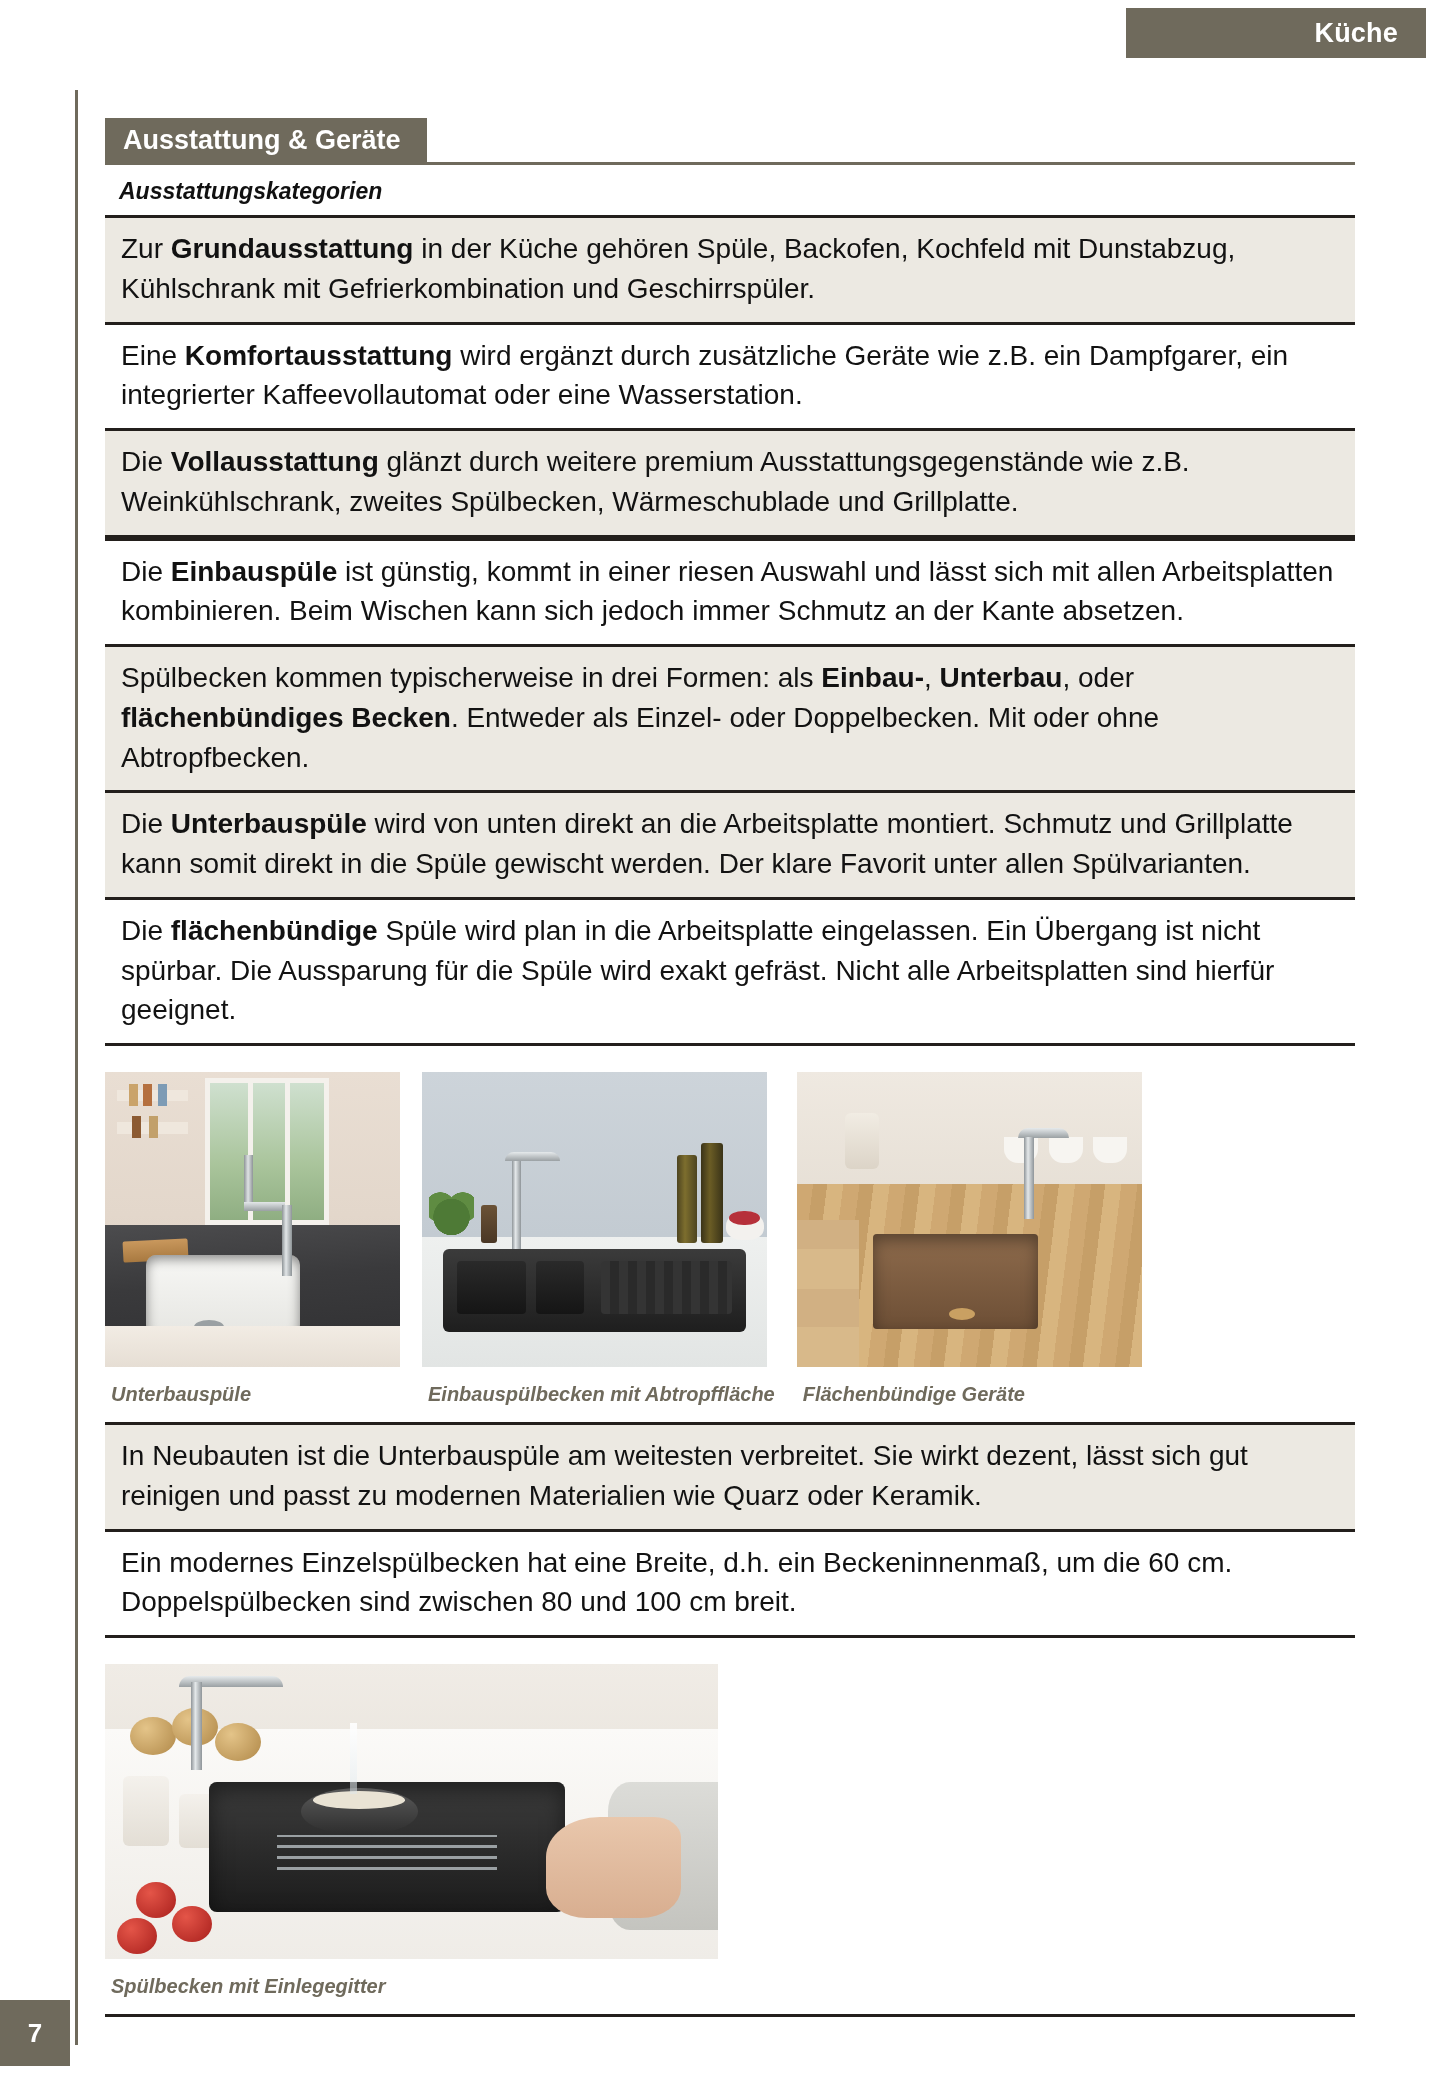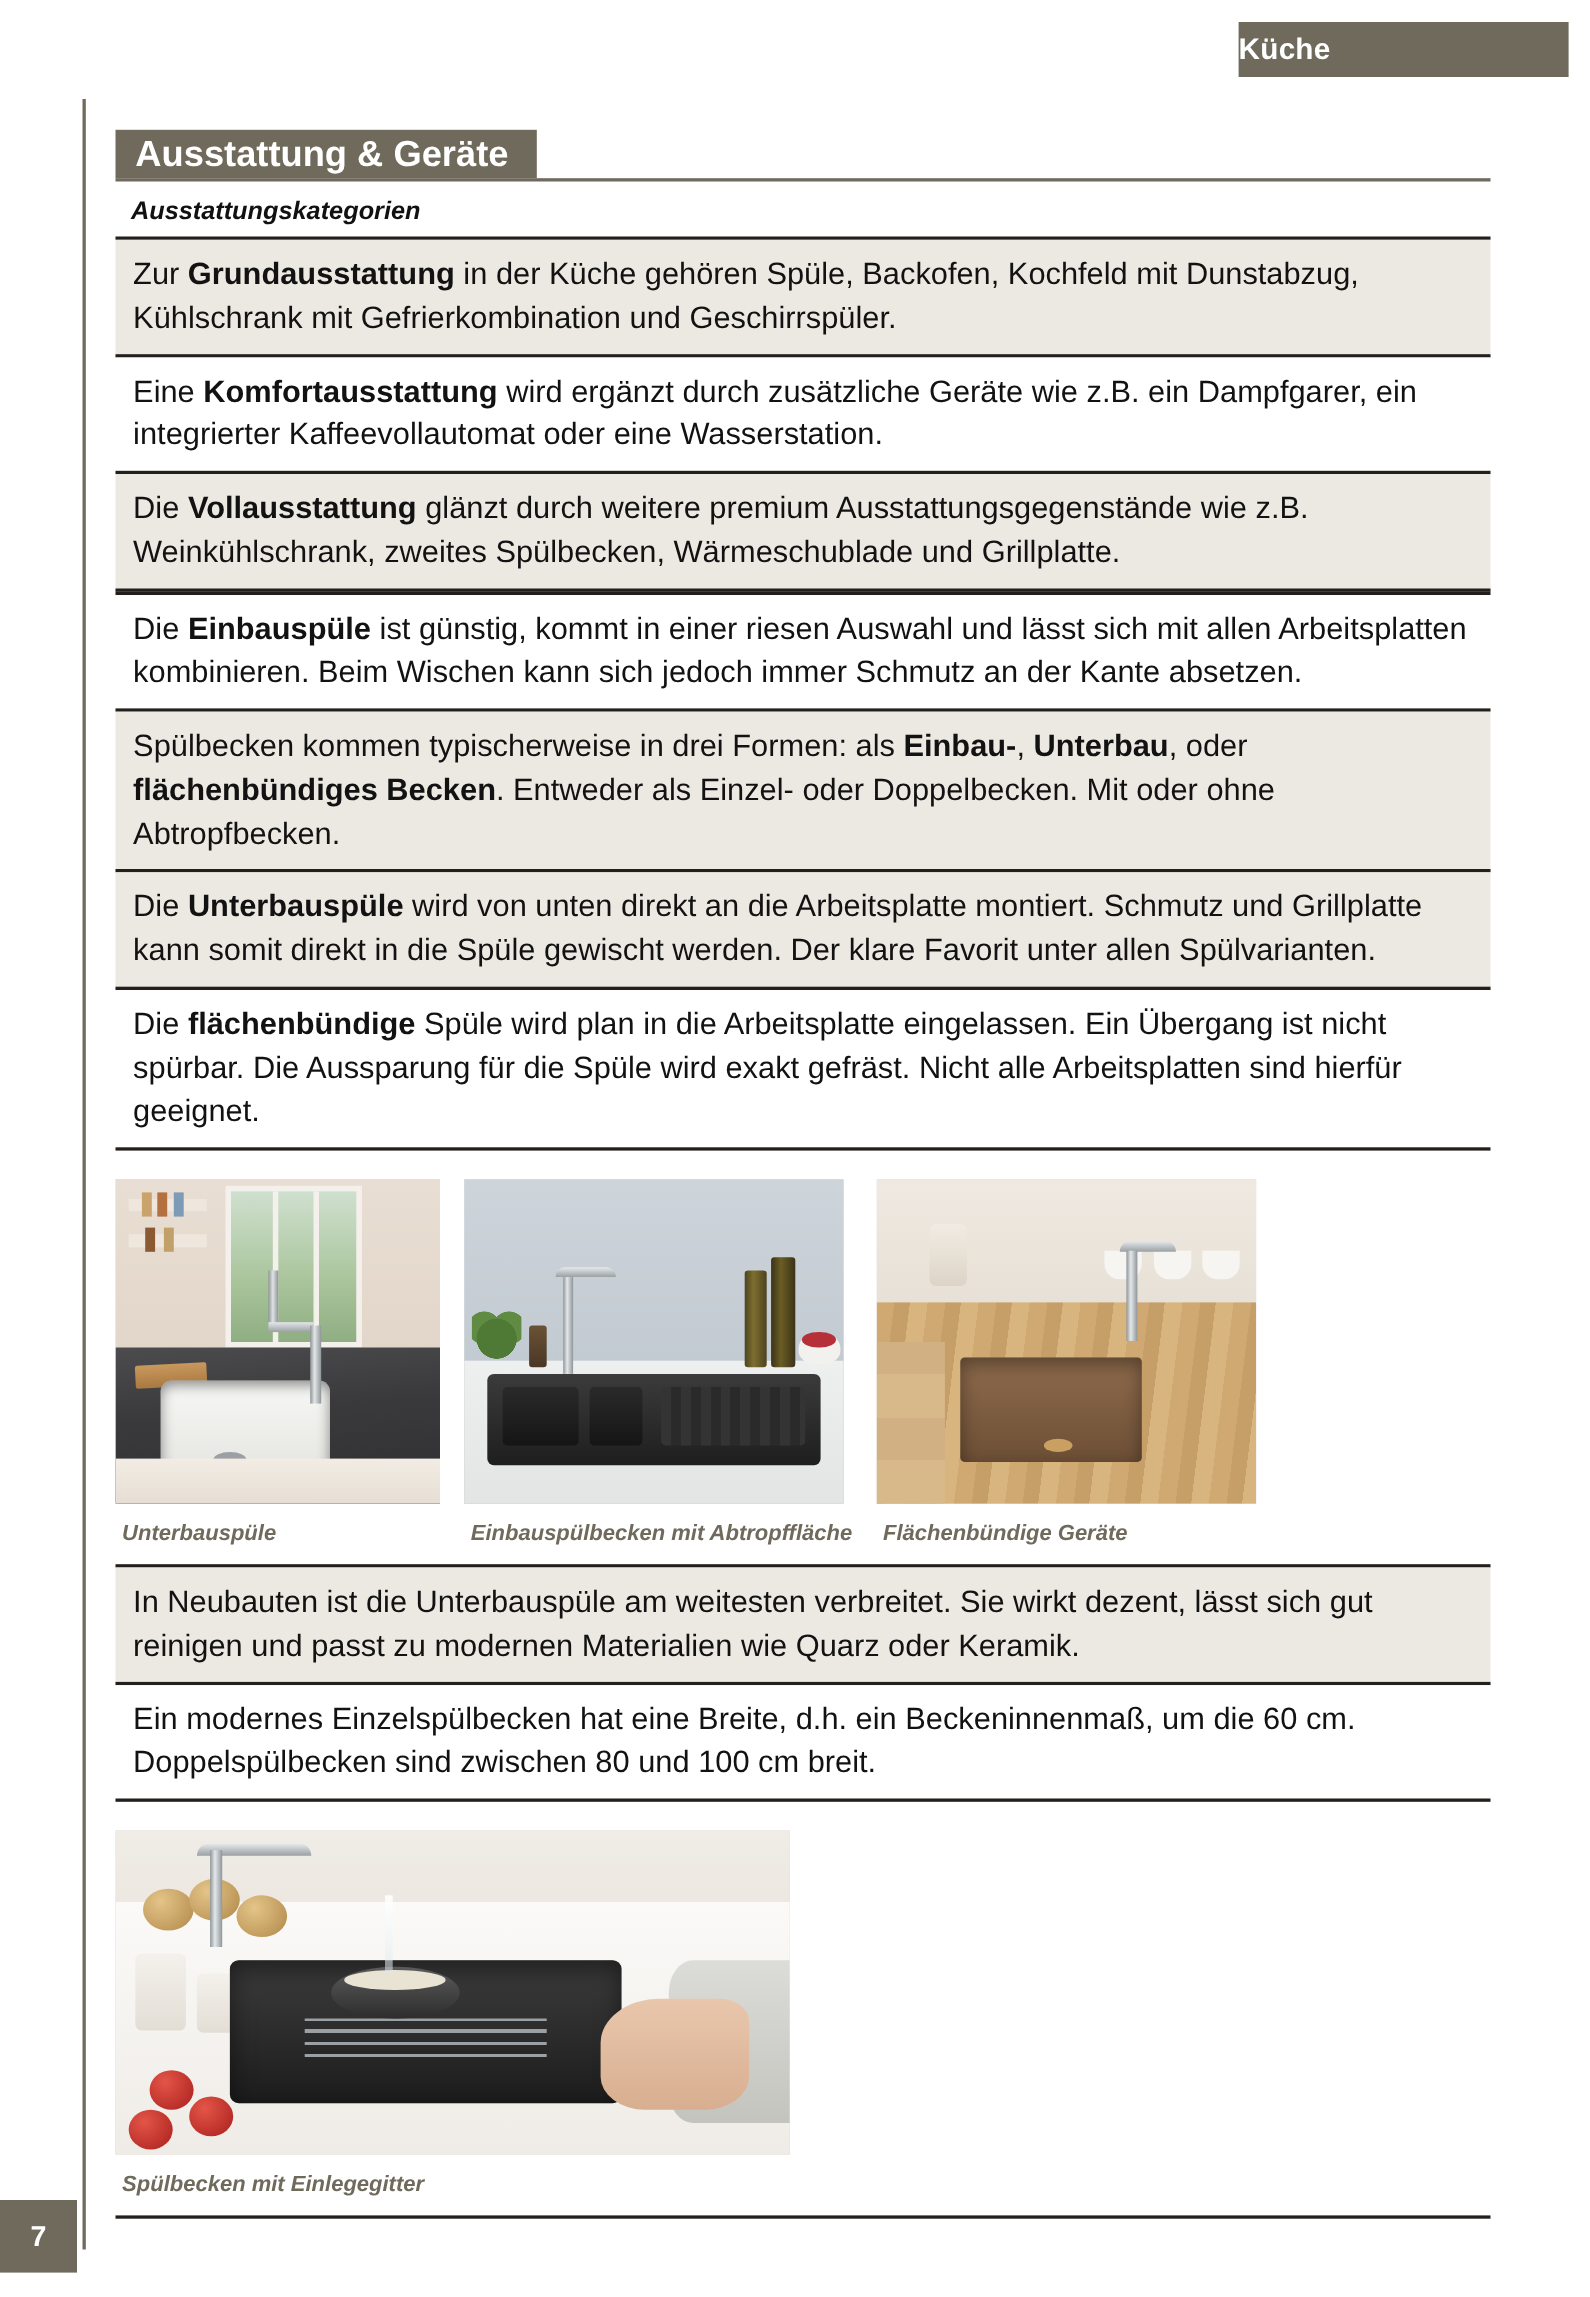--- a/index.html
+++ b/index.html
@@ -12,31 +12,31 @@
     height: 2088px;
     position: relative;
     font-family: "Liberation Sans", sans-serif;
     color: #1a1a1a;
     overflow: hidden;
   }
 
   
   .page-tab {
     position: absolute;
-    top: 20px;
+    top: 8px;
     left: 1126px;
     width: 300px;
     height: 50px;
     background: #6f6a5c;
     color: #ffffff;
     font-size: 27px;
     font-weight: bold;
     display: flex;
     align-items: center;
-    justify-content: flex-start;
+    justify-content: flex-end;
     padding-right: 28px;
     box-sizing: border-box;
     letter-spacing: .2px;
   }
 
   
   .page-frame {
     position: absolute;
     left: 75px;
     top: 90px;
@@ -65,21 +65,21 @@
     top: 0;
     height: 44px;
     background: #6f6a5c;
     display: flex;
     align-items: center;
     padding: 0 26px 0 18px;
     box-sizing: border-box;
   }
   .section-bar .bar-label {
     color: #ffffff;
-    font-size: 33px;
+    font-size: 27px;
     font-weight: bold;
     white-space: nowrap;
   }
   .section-rule {
     border-bottom: 3px solid #6f6a5c;
     width: 1250px;
     margin-top: 0;
   }
 
   

